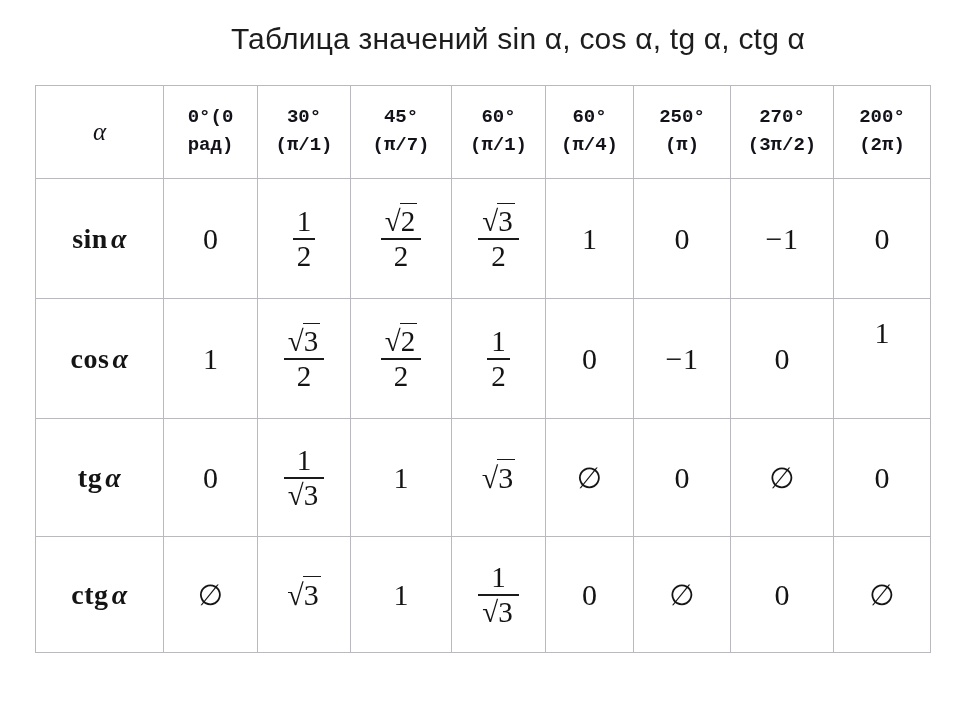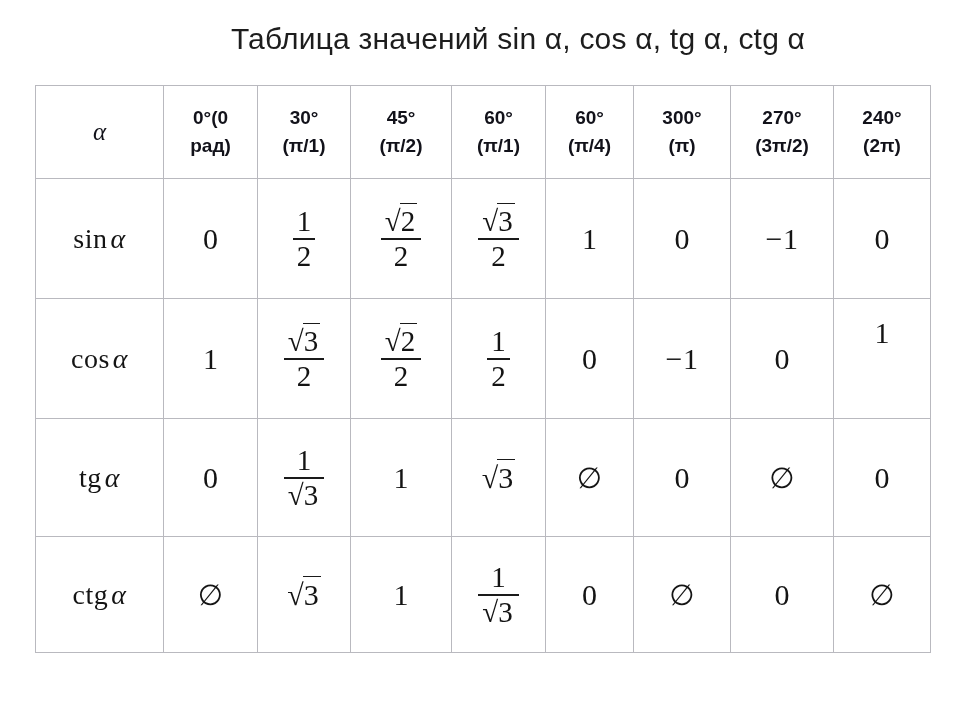--- a/index.html
+++ b/index.html
@@ -44,41 +44,42 @@
     text-align: center;
     vertical-align: middle;
     background: #ffffff;
     overflow: hidden;
   }
 
   
   .hdr-row td {
     background: #eceef8;
     border-color: #b9b9bf;
-    font-family: Liberation Sans, sans-serif;
+    font-family: Liberation Mono, monospace;
     font-weight: bold;
     font-size: 19px;
     color: #12121a;
     line-height: 1.45;
   }
   .hdr-row td.alpha-head {
     font-family: "Liberation Serif", serif;
     font-weight: normal;
     font-style: italic;
     font-size: 25px;
   }
   .hdr-l1, .hdr-l2 { display: block; }
 
   
   .fn-label {
     font-family: "Liberation Serif", serif;
     font-size: 28px;
     font-style: normal;
     color: #141414;
     letter-spacing: 0.5px;
+    font-weight: bold;
   }
   .fn-label .al {
     font-style: italic;
     padding-left: 3px;
   }
   .val {
     font-family: "Liberation Serif", serif;
     font-size: 30px;
     color: #141414;
   }
@@ -154,40 +155,40 @@
     <td>
       <span class="hdr-l1">0°(0</span>
       <span class="hdr-l2">рад)</span>
     </td>
     <td>
       <span class="hdr-l1">30°</span>
       <span class="hdr-l2">(π/1)</span>
     </td>
     <td>
       <span class="hdr-l1">45°</span>
-      <span class="hdr-l2">(π/2)</span>
+      <span class="hdr-l2">(π/7)</span>
     </td>
     <td>
       <span class="hdr-l1">60°</span>
       <span class="hdr-l2">(π/1)</span>
     </td>
     <td>
       <span class="hdr-l1">60°</span>
       <span class="hdr-l2">(π/4)</span>
     </td>
     <td>
-      <span class="hdr-l1">300°</span>
+      <span class="hdr-l1">250°</span>
       <span class="hdr-l2">(π)</span>
     </td>
     <td>
       <span class="hdr-l1">270°</span>
       <span class="hdr-l2">(3π/2)</span>
     </td>
     <td>
-      <span class="hdr-l1">240°</span>
+      <span class="hdr-l1">200°</span>
       <span class="hdr-l2">(2π)</span>
     </td>
   </tr>
 
   <tr style="height:120px">
     <td>
       <span class="fn-label"><span>sin</span><span class="al">α</span></span>
     </td>
     <td>
       <span class="val">0</span>

